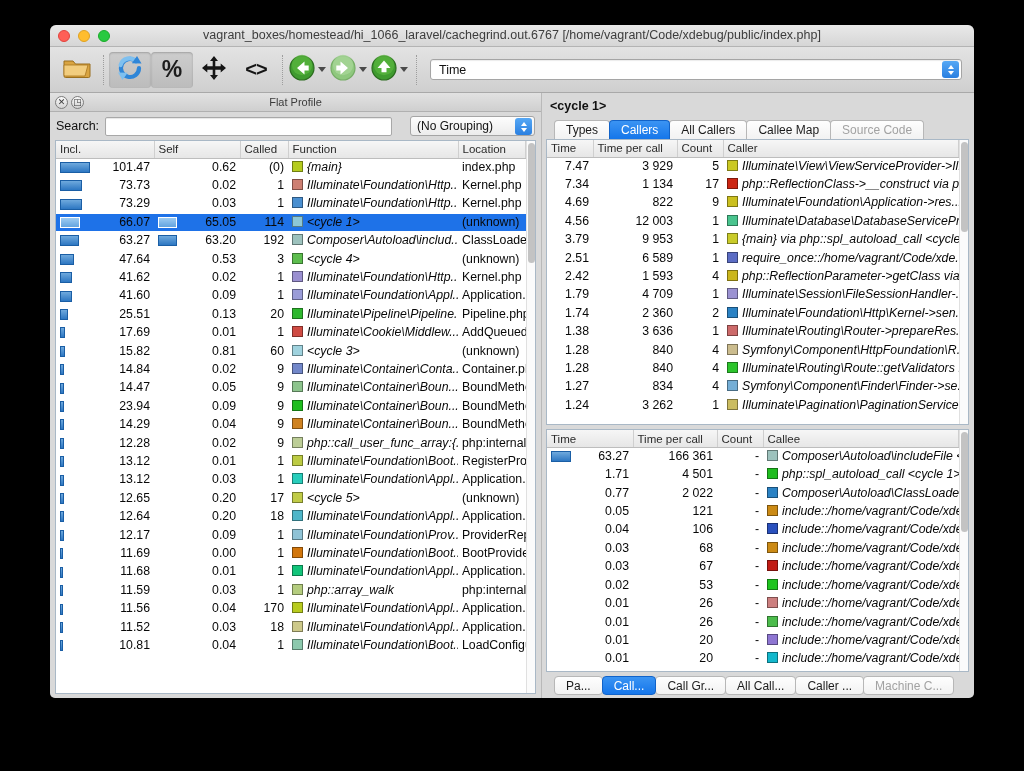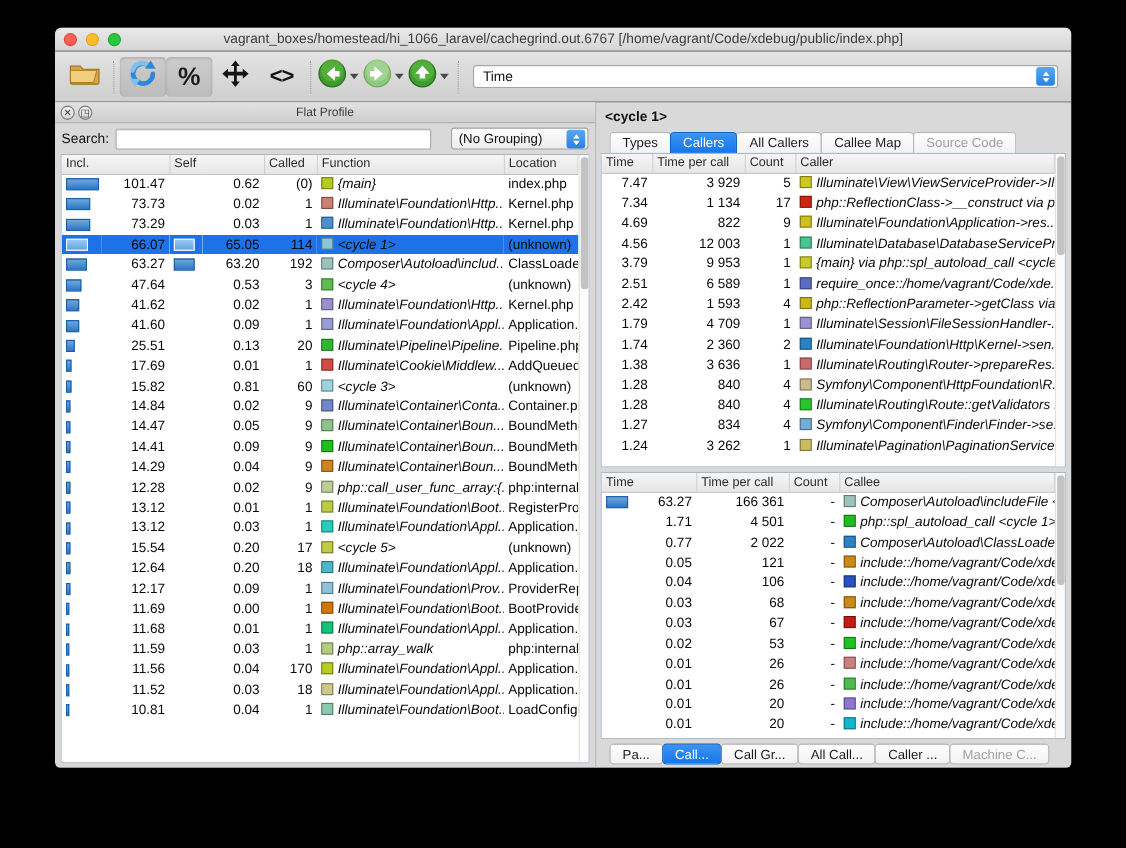--- a/index.html
+++ b/index.html
@@ -556,21 +556,21 @@
                     <td class="bar"><span class="barbox" style="width:4px"></span></td>
                     <td class="num">14.47</td>
                     <td class="bar"></td>
                     <td class="num">0.05</td>
                     <td class="num">9</td>
                     <td><span class="sw" style="background:#8dc48d"></span><span class="fname">Illuminate\Container\Boun...</span></td>
                     <td>BoundMethod.ph</td>
                   </tr>
                   <tr>
                     <td class="bar"><span class="barbox" style="width:4px"></span></td>
-                    <td class="num">14.41</td>
+                    <td class="num">23.94</td>
                     <td class="bar"></td>
                     <td class="num">0.09</td>
                     <td class="num">9</td>
                     <td><span class="sw" style="background:#1fbd1f"></span><span class="fname">Illuminate\Container\Boun...</span></td>
                     <td>BoundMethod.ph</td>
                   </tr>
                   <tr>
                     <td class="bar"><span class="barbox" style="width:4px"></span></td>
                     <td class="num">14.29</td>
                     <td class="bar"></td>
@@ -601,21 +601,21 @@
                     <td class="bar"><span class="barbox" style="width:4px"></span></td>
                     <td class="num">13.12</td>
                     <td class="bar"></td>
                     <td class="num">0.03</td>
                     <td class="num">1</td>
                     <td><span class="sw" style="background:#28cdbb"></span><span class="fname">Illuminate\Foundation\Appl...</span></td>
                     <td>Application.php</td>
                   </tr>
                   <tr>
                     <td class="bar"><span class="barbox" style="width:4px"></span></td>
-                    <td class="num">15.54</td>
+                    <td class="num">12.65</td>
                     <td class="bar"></td>
                     <td class="num">0.20</td>
                     <td class="num">17</td>
                     <td><span class="sw" style="background:#c0cb47"></span><span class="fname">&lt;cycle 5&gt;</span></td>
                     <td>(unknown)</td>
                   </tr>
                   <tr>
                     <td class="bar"><span class="barbox" style="width:4px"></span></td>
                     <td class="num">12.64</td>
                     <td class="bar"></td>

